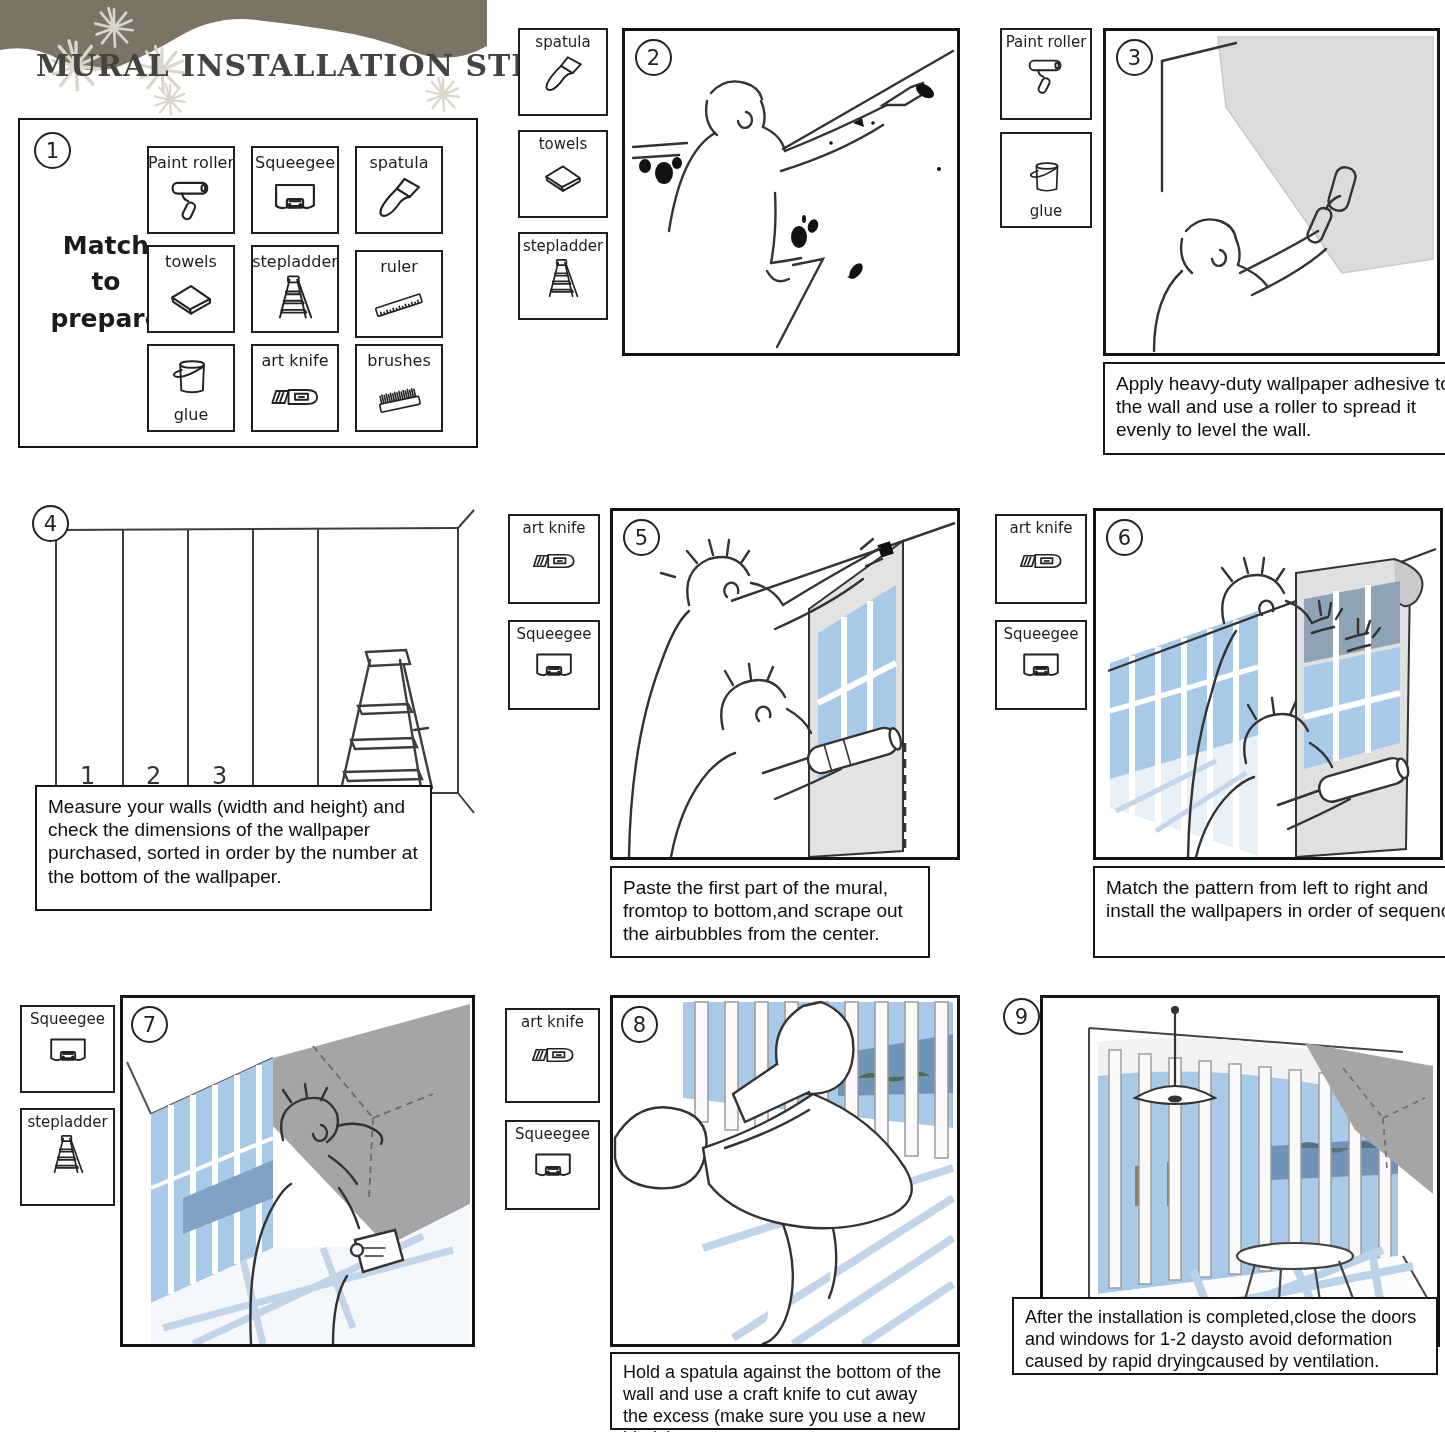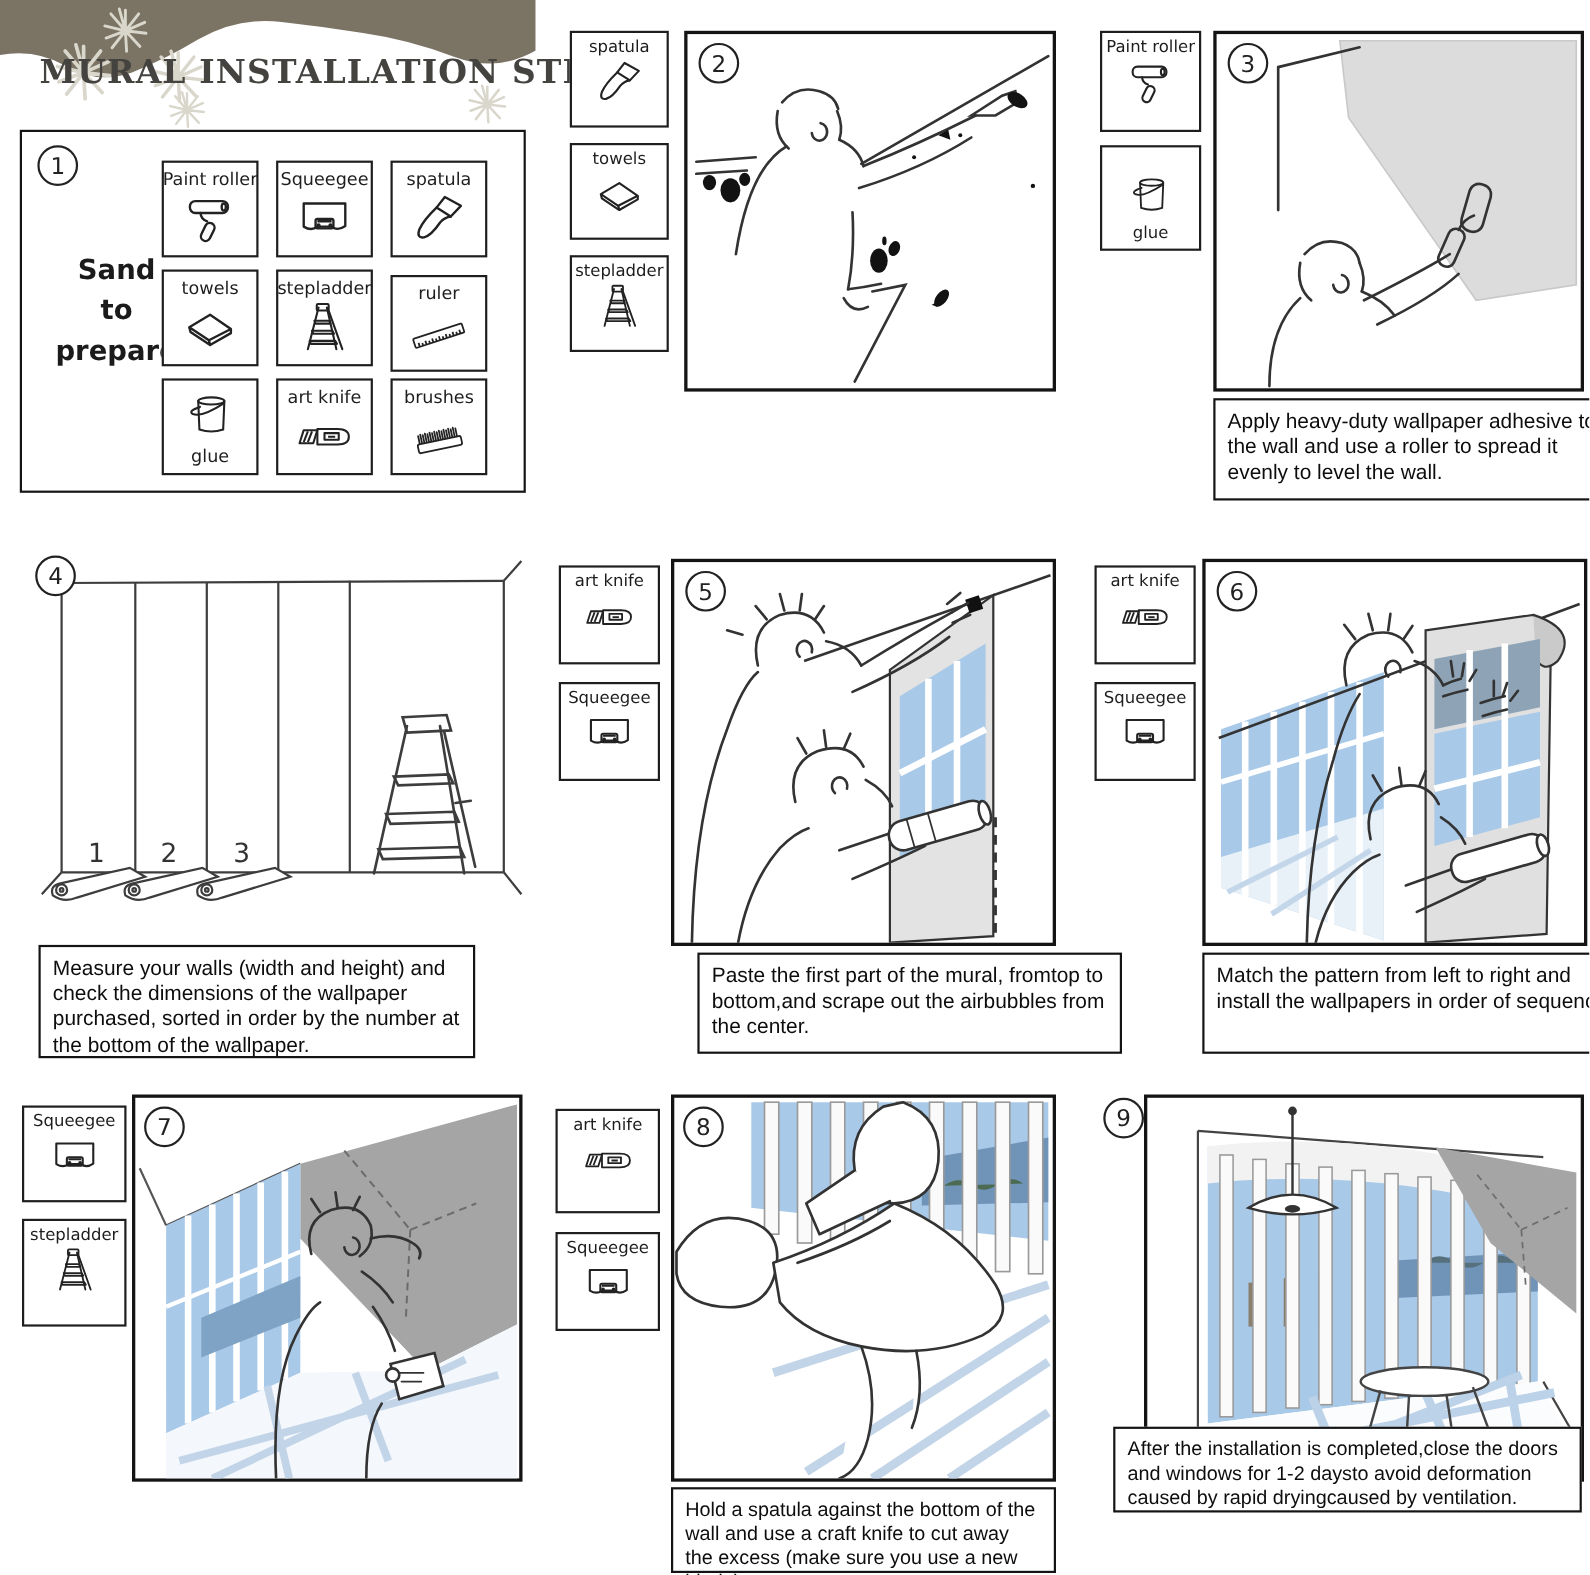--- a/index.html
+++ b/index.html
@@ -126,21 +126,21 @@
     <use href="#i-flower" x="92" y="6" width="44" height="44"></use>
     <use href="#i-flower" x="136" y="44" width="52" height="52"></use>
     <use href="#i-flower" x="152" y="82" width="36" height="36"></use>
     <use href="#i-flower" x="424" y="76" width="38" height="38"></use>
   </svg>
   <div class="main-title">MURAL INSTALLATION STEPS</div>
 
   <div class="box1">
     <div class="numcircle" style="left:14px;top:12px">1</div>
     <div class="tools-caption">
-      <div>Sand</div>
+      <div>Match</div>
       <div>to</div>
       <div>prepare</div>
     </div>
     <div class="card" style="left:127px;top:26px">
       <span class="tlabel">Paint roller</span>
       <svg>
           <use href="#i-paint-roller"></use>
         </svg>
     </div>
     <div class="card" style="left:231px;top:26px">
@@ -323,21 +323,21 @@
       <path d="M352 162 L322 296"></path>
         <path d="M382 162 L404 296"></path>
       <path d="M348 154 L388 152 L392 166 L352 168 Z"></path>
       <path d="M340 208 L390 206 L394 214 L344 216 Z"></path>
       <path d="M333 242 L395 240 L399 249 L337 251 Z"></path>
       <path d="M326 274 L400 272 L404 281 L330 283 Z"></path>
       <path d="M386 168 L414 290"></path>
       <path d="M396 232 L410 230"></path>
     </g>
   </svg>
-  <div class="caption" style="left:35px;top:859px;width:397px;height:103px">Measure your walls (width and height) and check the dimensions of the wallpaper purchased, sorted in order by the number at the bottom of the wallpaper.</div>
+  <div class="caption" style="left:35px;top:785px;width:397px;height:126px">Measure your walls (width and height) and check the dimensions of the wallpaper purchased, sorted in order by the number at the bottom of the wallpaper.</div>
 
   <div class="toolbox" style="left:508px;top:514px;width:92px;height:90px">
     <span class="tlabel">art knife</span>
     <svg>
         <use href="#i-art-knife"></use>
       </svg>
   </div>
   <div class="toolbox" style="left:508px;top:620px;width:92px;height:90px">
     <span class="tlabel">Squeegee</span>
     <svg>
@@ -375,21 +375,21 @@
         <path d="M150 262 Q192 248 216 240"></path>
         <path d="M162 288 Q204 270 228 258"></path>
       </g>
       <g transform="rotate(-16 240 240)">
         <rect x="194" y="226" width="92" height="27" rx="13" fill="#fff" stroke="#333" stroke-width="2.4"></rect>
         <ellipse cx="284" cy="240" rx="5" ry="11" fill="#fff" stroke="#333" stroke-width="2.4"></ellipse>
         <path d="M214 226 v27 M234 226 v27" stroke="#333" stroke-width="1.6"></path>
       </g>
     </svg>
   </div>
-  <div class="caption" style="left:634px;top:866px;width:386px;height:92px">Paste the first part of the mural, fromtop to bottom,and scrape out the airbubbles from the center.</div>
+  <div class="caption" style="left:610px;top:866px;width:320px;height:92px">Paste the first part of the mural, fromtop to bottom,and scrape out the airbubbles from the center.</div>
 
   <div class="toolbox" style="left:995px;top:514px;width:92px;height:90px">
     <span class="tlabel">art knife</span>
     <svg>
         <use href="#i-art-knife"></use>
       </svg>
   </div>
   <div class="toolbox" style="left:995px;top:620px;width:92px;height:90px">
     <span class="tlabel">Squeegee</span>
     <svg>

